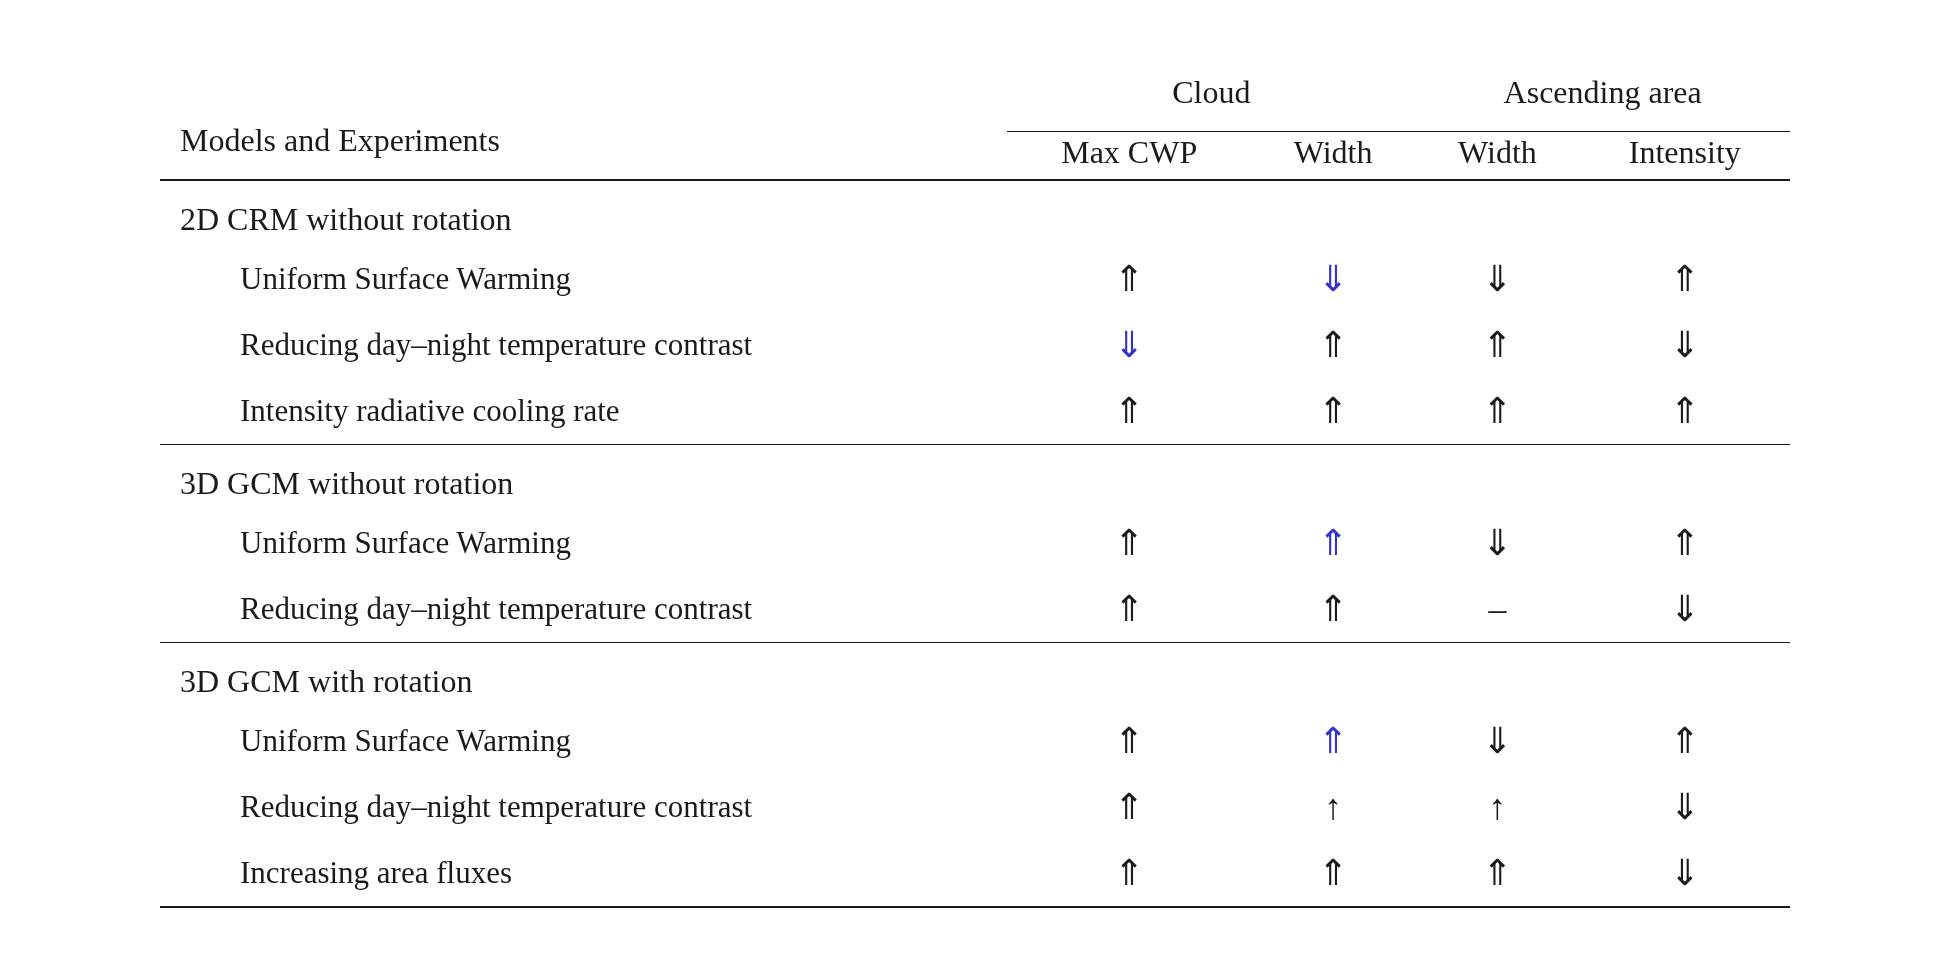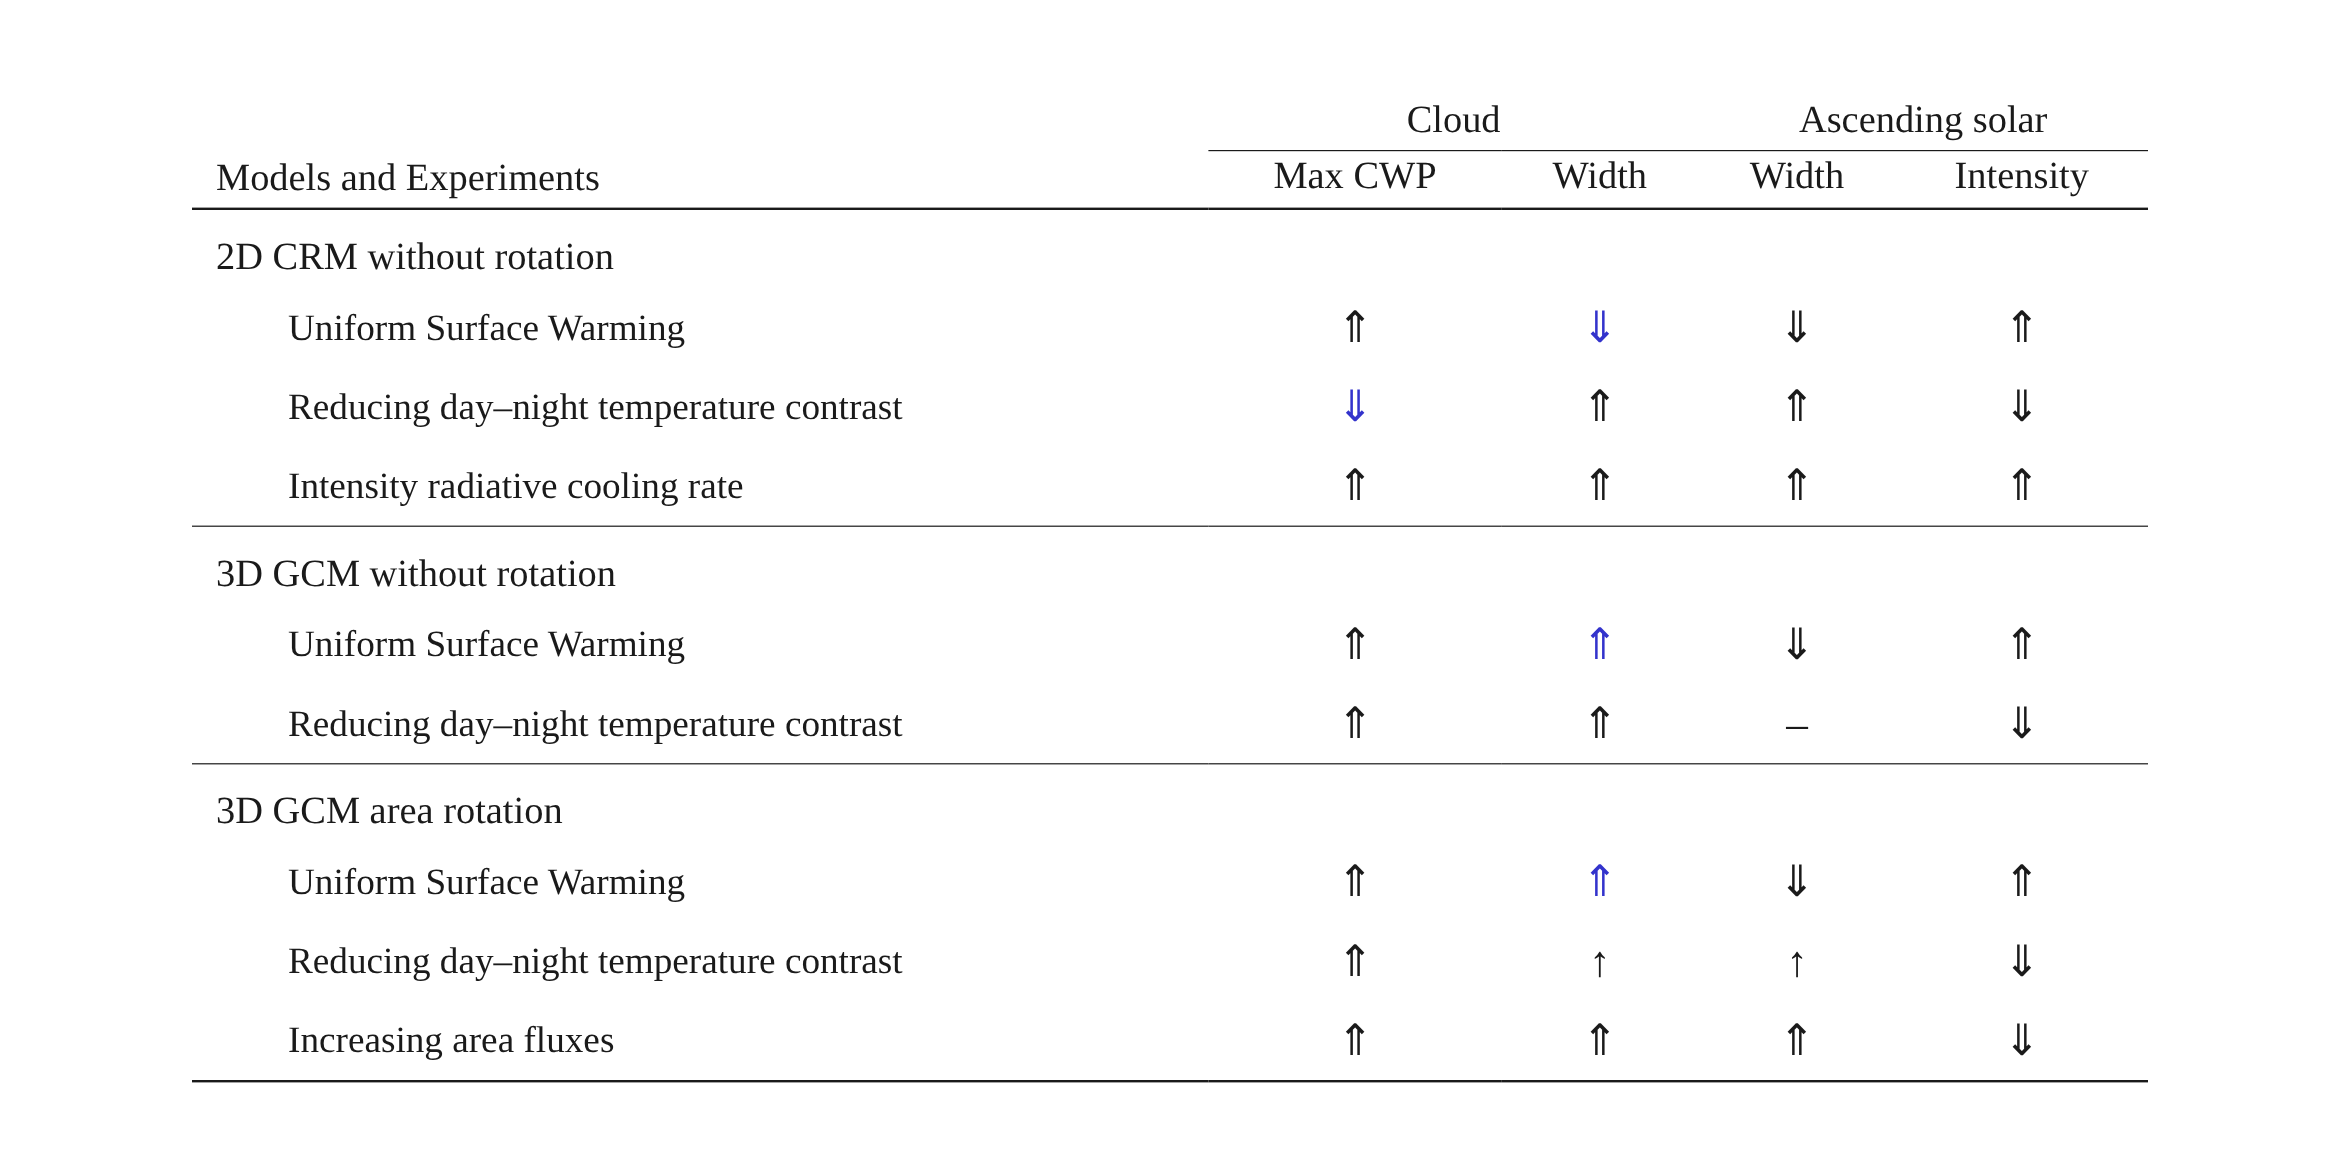--- a/index.html
+++ b/index.html
@@ -36,21 +36,21 @@
       text-align: center;
       vertical-align: bottom;
     }
 
     thead tr th.col-models {
       text-align: left;
       vertical-align: bottom;
     }
 
     .header-top-row th {
-      padding-bottom: 7px;
+      padding-bottom: 20px;
     }
 
     .header-sub-row th {
       padding-top: 2px;
       padding-bottom: 8px;
       text-align: center;
     }
 
     tbody tr td {
       padding: 12px 20px;
@@ -94,21 +94,21 @@
   </style>
 </head>
 <body>
 
 <div class="table-container">
   <table>
     <thead>
       <tr class="header-top-row">
         <th class="col-models" rowspan="2">Models and Experiments</th>
         <th colspan="2" class="group-header">Cloud</th>
-        <th colspan="2" class="group-header">Ascending solar</th>
+        <th colspan="2" class="group-header">Ascending area</th>
       </tr>
       <tr class="header-sub-row border-bottom-thick">
         <th>Max CWP</th>
         <th>Width</th>
         <th>Width</th>
         <th>Intensity</th>
       </tr>
     </thead>
     <tbody id="table-body">
     <tr class="section-header border-top-thin">
@@ -146,21 +146,21 @@
           <td class="arrow-cell" style="color: rgb(26, 26, 26);">⇑</td>
         </tr>
         <tr class="experiment-row">
           <td class="label">Reducing day–night temperature contrast</td>
           <td class="arrow-cell" style="color: rgb(26, 26, 26);">⇑</td>
           <td class="arrow-cell" style="color: rgb(26, 26, 26);">⇑</td>
           <td class="arrow-cell" style="color: rgb(26, 26, 26);">–</td>
           <td class="arrow-cell" style="color: rgb(26, 26, 26);">⇓</td>
         </tr>
         <tr class="section-header border-top-thin">
-          <td colspan="5">3D GCM area rotation</td>
+          <td colspan="5">3D GCM with rotation</td>
         </tr>
         <tr class="experiment-row">
           <td class="label">Uniform Surface Warming</td>
           <td class="arrow-cell" style="color: rgb(26, 26, 26);">⇑</td>
           <td class="arrow-cell" style="color: rgb(51, 51, 204);">⇑</td>
           <td class="arrow-cell" style="color: rgb(26, 26, 26);">⇓</td>
           <td class="arrow-cell" style="color: rgb(26, 26, 26);">⇑</td>
         </tr>
         <tr class="experiment-row">
           <td class="label">Reducing day–night temperature contrast</td>

